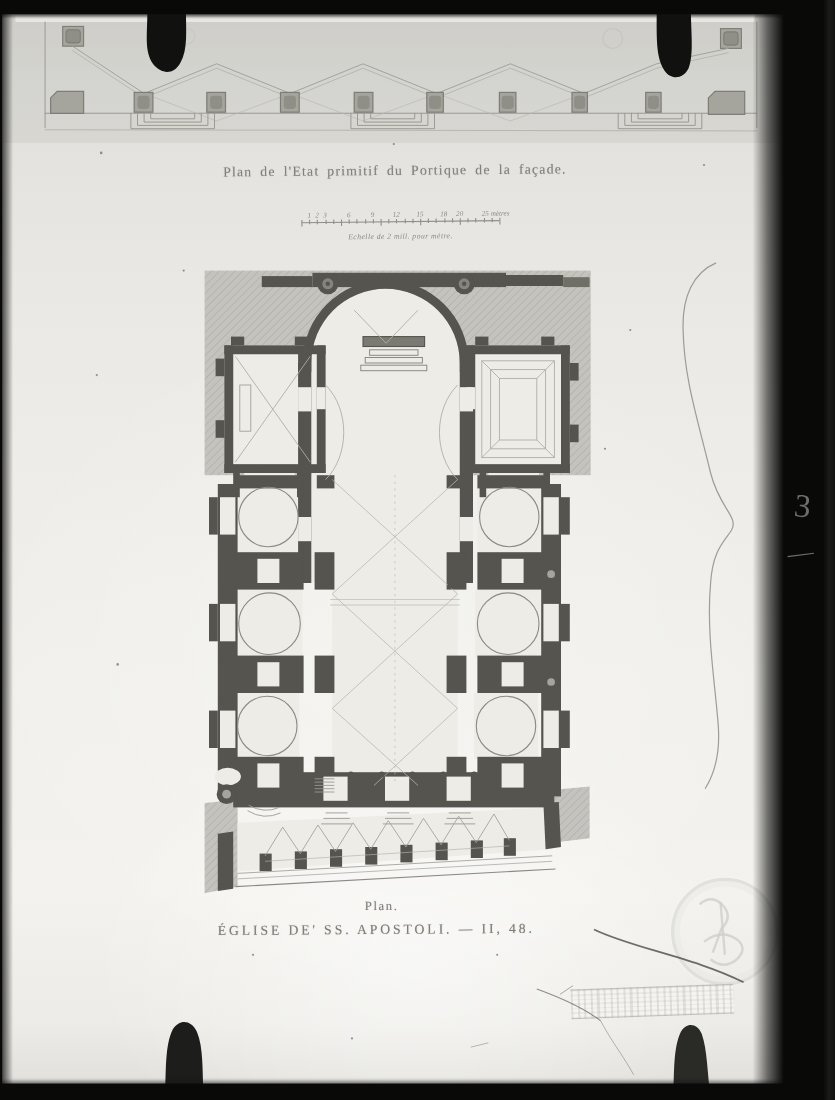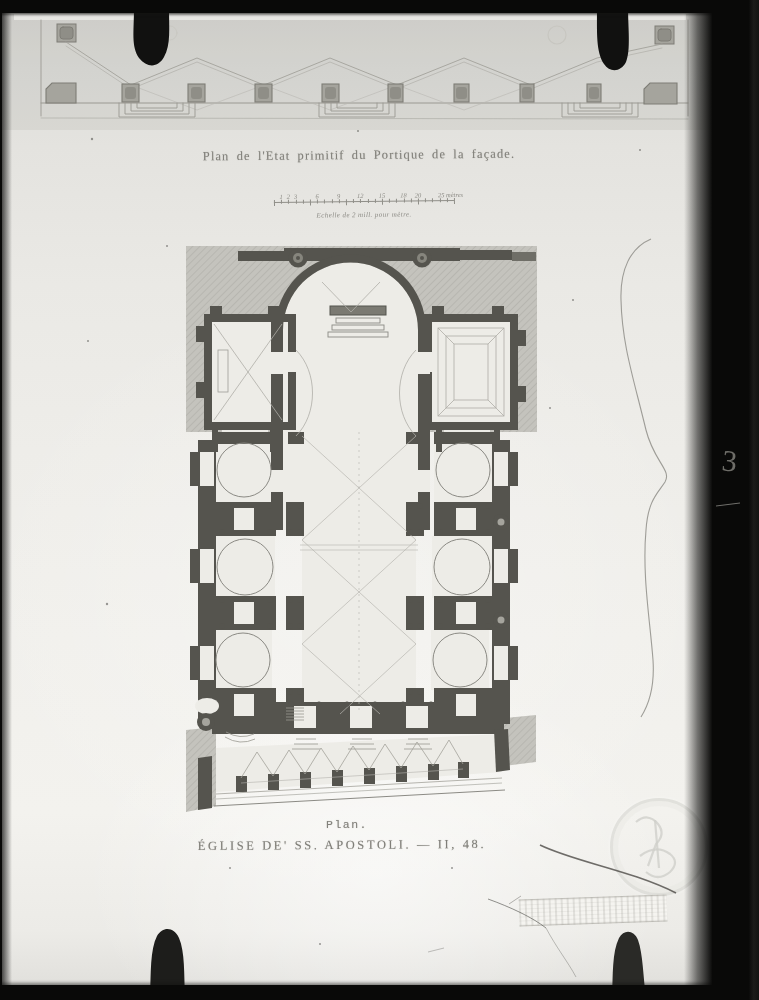--- a/index.html
+++ b/index.html
@@ -7,21 +7,21 @@
   
   #plate{position:absolute;left:2px;top:10px;width:748px;height:980px;
     background:
       radial-gradient(ellipse 420px 300px at 50% 88%, rgba(255,255,255,.55), rgba(255,255,255,0) 70%),
       radial-gradient(ellipse 500px 420px at 46% 60%, rgba(255,255,255,.30), rgba(255,255,255,0) 75%),
       linear-gradient(180deg,#d7d6d2 0%,#dededa 6%,#e4e3df 14%,#eae9e5 28%,#eeede9 45%,#f1f0ec 64%,#f3f2ee 82%,#ecebe7 94%,#e0dfdb 100%);}
   #plate .topshade{position:absolute;left:0;top:0;width:100%;height:120px;background:rgba(150,150,144,.14);}
   
   .etext{position:absolute;color:#82817b;white-space:nowrap;text-shadow:0 0 1px rgba(130,129,123,.45);}
   #plate-title{left:359px;top:148px;transform:translateX(-50%) rotate(-.5deg);font-size:12.5px;letter-spacing:1.1px;word-spacing:3px;}
-  #plan-label{left:347px;top:818px;transform:translateX(-50%);font-size:11.5px;letter-spacing:1.5px;font-family:Liberation Mono, monospace;}
+  #plan-label{left:347px;top:818px;transform:translateX(-50%);font-size:11.5px;letter-spacing:1.5px;}
   #main-caption{left:342px;top:838px;transform:translateX(-50%) rotate(-.4deg);font-size:12.5px;letter-spacing:2.6px;color:#7f7e78;}
   #hand-number{left:722px;top:444px;font-size:30px;color:#6e6d68;transform:rotate(6deg);text-shadow:none;}
   
   #scale-bar{position:absolute;left:274px;top:192px;width:180px;color:#8b8a84;transform:rotate(-.6deg);}
   #scale-labels{position:relative;height:8px;font-size:6.5px;font-style:italic;}
   #scale-labels span{position:absolute;transform:translateX(-50%);}
   #scale-labels span.last{transform:translateX(-42%);white-space:nowrap;}
   #scale-ruler{position:relative;height:7px;border-top:1px solid #908f89;margin-top:1px;}
   #scale-ruler .tick{position:absolute;top:-3px;width:1px;background:#908f89;}
   #scale-caption{margin-top:2px;text-align:center;font-size:7px;font-style:italic;letter-spacing:.4px;}

